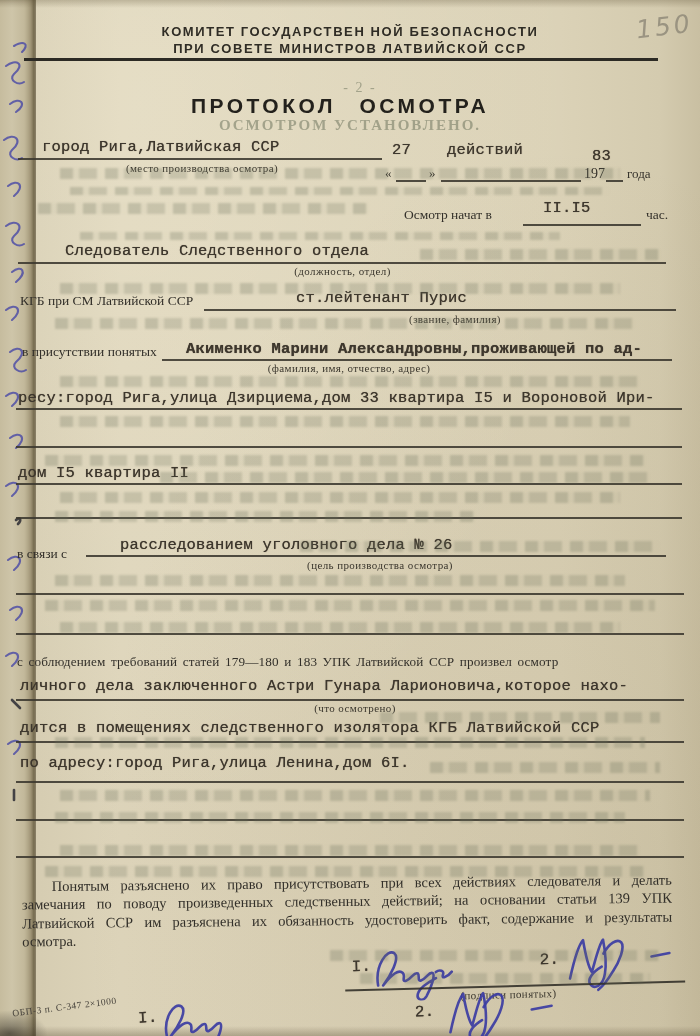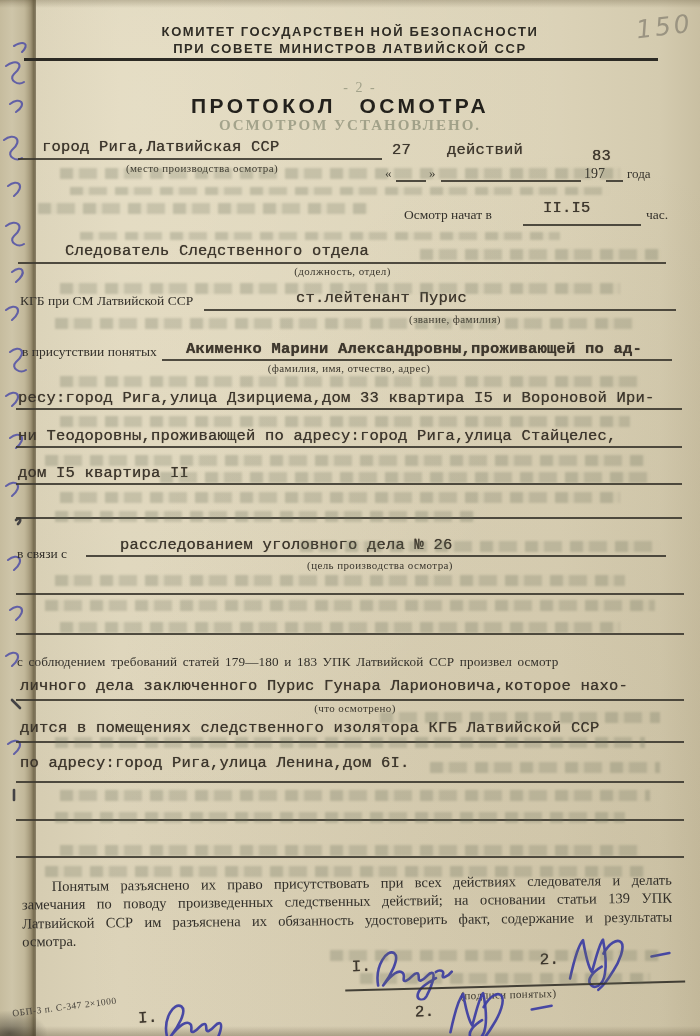--- a/index.html
+++ b/index.html
@@ -107,36 +107,35 @@
   <div class="abs typed" style="left:296px;top:289px;">ст.лейтенант Пурис</div>
   <div class="abs caption" style="left:388px;top:313px;width:134px;">(звание, фамилия)</div>
 
   <div class="abs printed" style="left:22px;top:344px;font-size:13.5px;white-space:nowrap;">в присутствии понятых</div>
   <div class="rule" style="left:162px;top:359px;width:510px;"></div>
   <div class="abs typed" style="left:186px;top:340px;font-weight:bold;">Акименко Марини Александровны,проживающей по ад-</div>
   <div class="abs caption" style="left:236px;top:362px;width:226px;">(фамилия, имя, отчество, адрес)</div>
 
   <div class="abs typed" style="left:18px;top:389px;">ресу:город Рига,улица Дзирциема,дом 33 квартира I5 и Вороновой Ири-</div>
   <div class="rule" style="left:16px;top:408px;width:666px;"></div>
-  <div class="abs typed" style="left:18px;top:427px;">ни Теодоровны,проживающей по адресу:город Рига,улица Стайцелес,</div>
   <div class="rule" style="left:16px;top:446px;width:666px;"></div>
   <div class="abs typed" style="left:18px;top:464px;">дом I5 квартира II</div>
   <div class="rule" style="left:16px;top:483px;width:666px;"></div>
   <div class="rule" style="left:16px;top:517px;width:666px;"></div>
 
   <div class="abs printed" style="left:17px;top:546px;font-size:13.5px;white-space:nowrap;">в связи с</div>
   <div class="abs typed" style="left:120px;top:536px;">расследованием уголовного дела № 26</div>
   <div class="rule" style="left:86px;top:555px;width:580px;"></div>
   <div class="abs caption" style="left:284px;top:559px;width:192px;">(цель производства осмотра)</div>
 
   <div class="rule" style="left:16px;top:593px;width:668px;"></div>
   <div class="rule" style="left:16px;top:633px;width:668px;"></div>
 
   <div class="abs printed" style="left:17px;top:654px;font-size:13.2px;white-space:nowrap;letter-spacing:0.15px;word-spacing:2px;">с соблюдением требований статей 179—180 и 183 УПК Латвийской ССР произвел осмотр</div>
-  <div class="abs typed" style="left:20px;top:677px;">личного дела заключенного Пурис Гунара Ларионовича,которое нахо-</div>
+  <div class="abs typed" style="left:20px;top:677px;">личного дела заключенного Астри Гунара Ларионовича,которое нахо-</div>
   <div class="rule" style="left:16px;top:699px;width:668px;"></div>
   <div class="abs caption" style="left:288px;top:702px;width:134px;">(что осмотрено)</div>
   <div class="abs typed" style="left:20px;top:719px;">дится в помещениях следственного изолятора КГБ Латвийской ССР</div>
   <div class="rule" style="left:16px;top:741px;width:668px;"></div>
   <div class="abs typed" style="left:20px;top:754px;">по адресу:город Рига,улица Ленина,дом 6I.</div>
   <div class="rule" style="left:16px;top:781px;width:668px;"></div>
   <div class="rule" style="left:16px;top:819px;width:668px;"></div>
   <div class="rule" style="left:16px;top:856px;width:668px;"></div>
 
   <div class="abs printed" style="left:22px;top:874px;width:650px;font-size:14.5px;line-height:18.4px;text-align:justify;text-indent:30px;word-spacing:2.5px;transform:rotate(-0.6deg);">Понятым разъяснено их право присутствовать при всех действиях следователя и делать замечания по поводу произведенных следственных действий; на основании статьи 139 УПК Латвийской ССР им разъяснена их обязанность удостоверить факт, содержание и результаты осмотра.</div>

